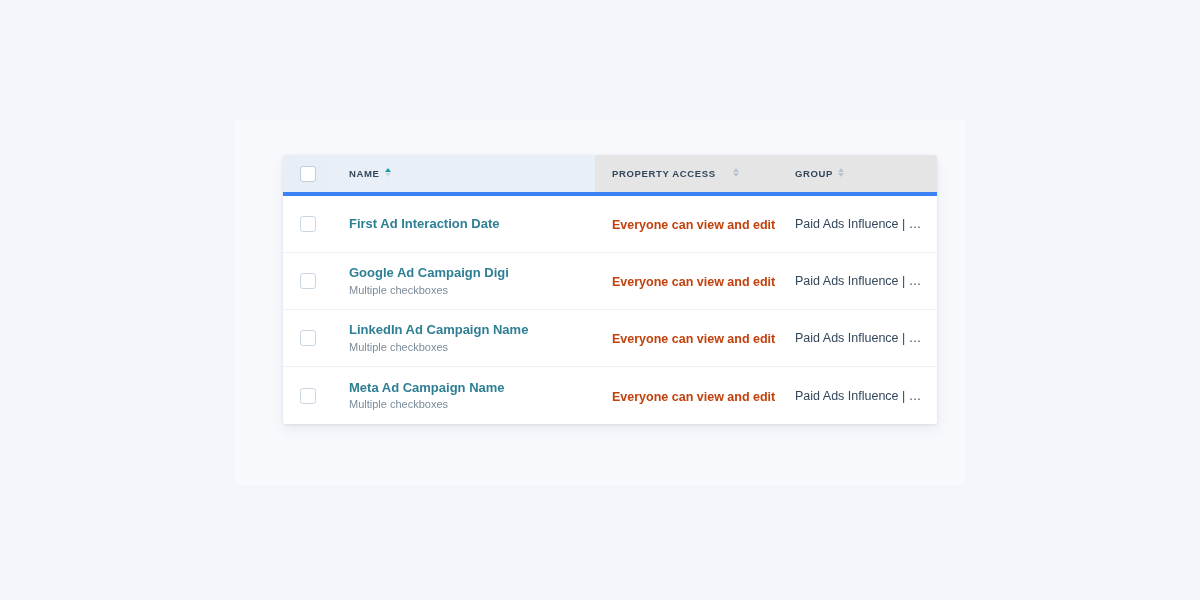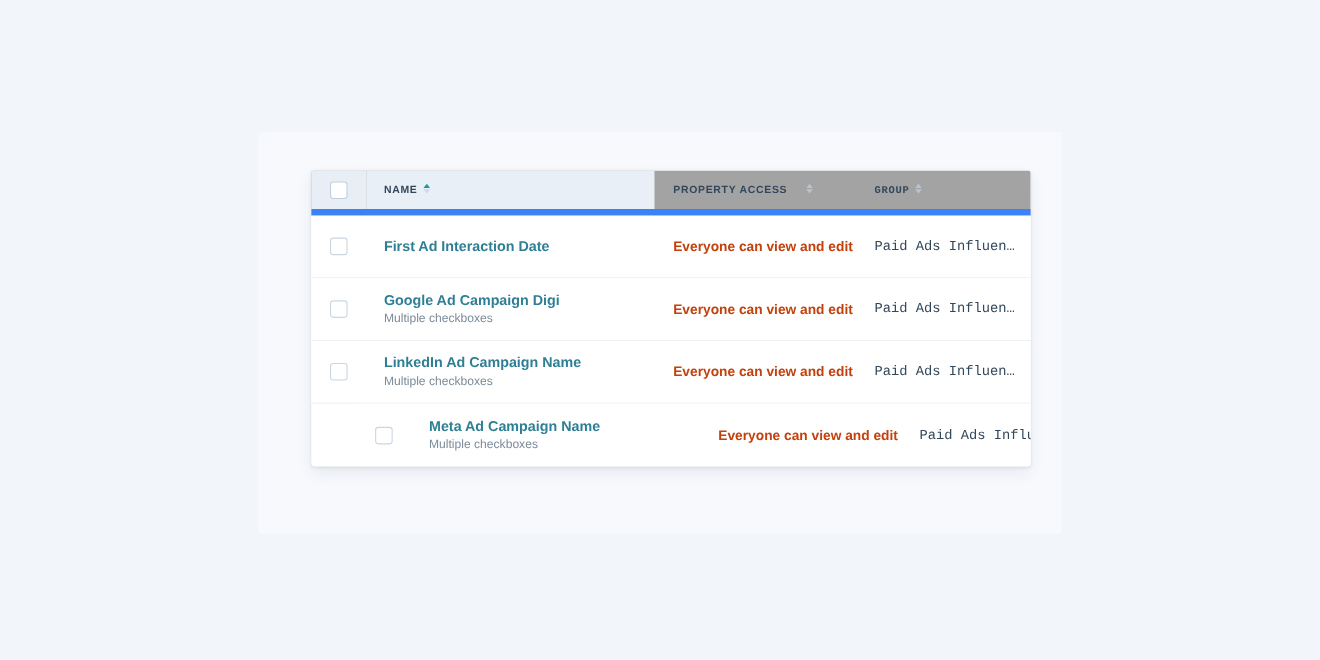--- a/index.html
+++ b/index.html
@@ -37,37 +37,37 @@
     border-radius: 3px;
     box-shadow: 0 1px 3px rgba(45, 62, 80, 0.10),
                 0 6px 14px rgba(45, 62, 80, 0.07);
     overflow: hidden;
   }
 
   
   .thead {
     display: flex;
     height: 41px;
-    background: #a3a3a3;
-    border-bottom: 6px solid #3b82f6;
+    background: #e5e5e5;
+    border-bottom: 4px solid #3b82f6;
   }
   .tbody-row {
     display: flex;
     align-items: center;
     height: 57px;
     background: #ffffff;
     border-bottom: 1px solid #edf1f5;
   }
-  .tbody-row.last { border-bottom: none; margin-left: 41px; }
+  .tbody-row.last { border-bottom: none; }
 
   
   .col-check  { width: 50px;  flex: 0 0 50px; display: flex; align-items: center; justify-content: center; }
   .col-name   { width: 262px; flex: 0 0 262px; padding-left: 16px; }
   .col-access { width: 185px; flex: 0 0 185px; padding-left: 17px; gap: 12px; }
-  .col-group  { width: 157px; flex: 0 0 157px; padding-left: 15px; padding-right: 10px; overflow: hidden; font-family: Liberation Mono, monospace; }
+  .col-group  { width: 157px; flex: 0 0 157px; padding-left: 15px; padding-right: 10px; overflow: hidden; }
 
   .thead .col-check { background: #e7eef5; height: 100%; }
   .thead .col-name  { background: #e9eff6; height: 100%; display: flex; align-items: center; }
   .thead .col-access,
   .thead .col-group { height: 100%; display: flex; align-items: center; }
 
   .th-label {
     font-size: 9.5px;
     font-weight: bold;
     letter-spacing: 0.65px;

